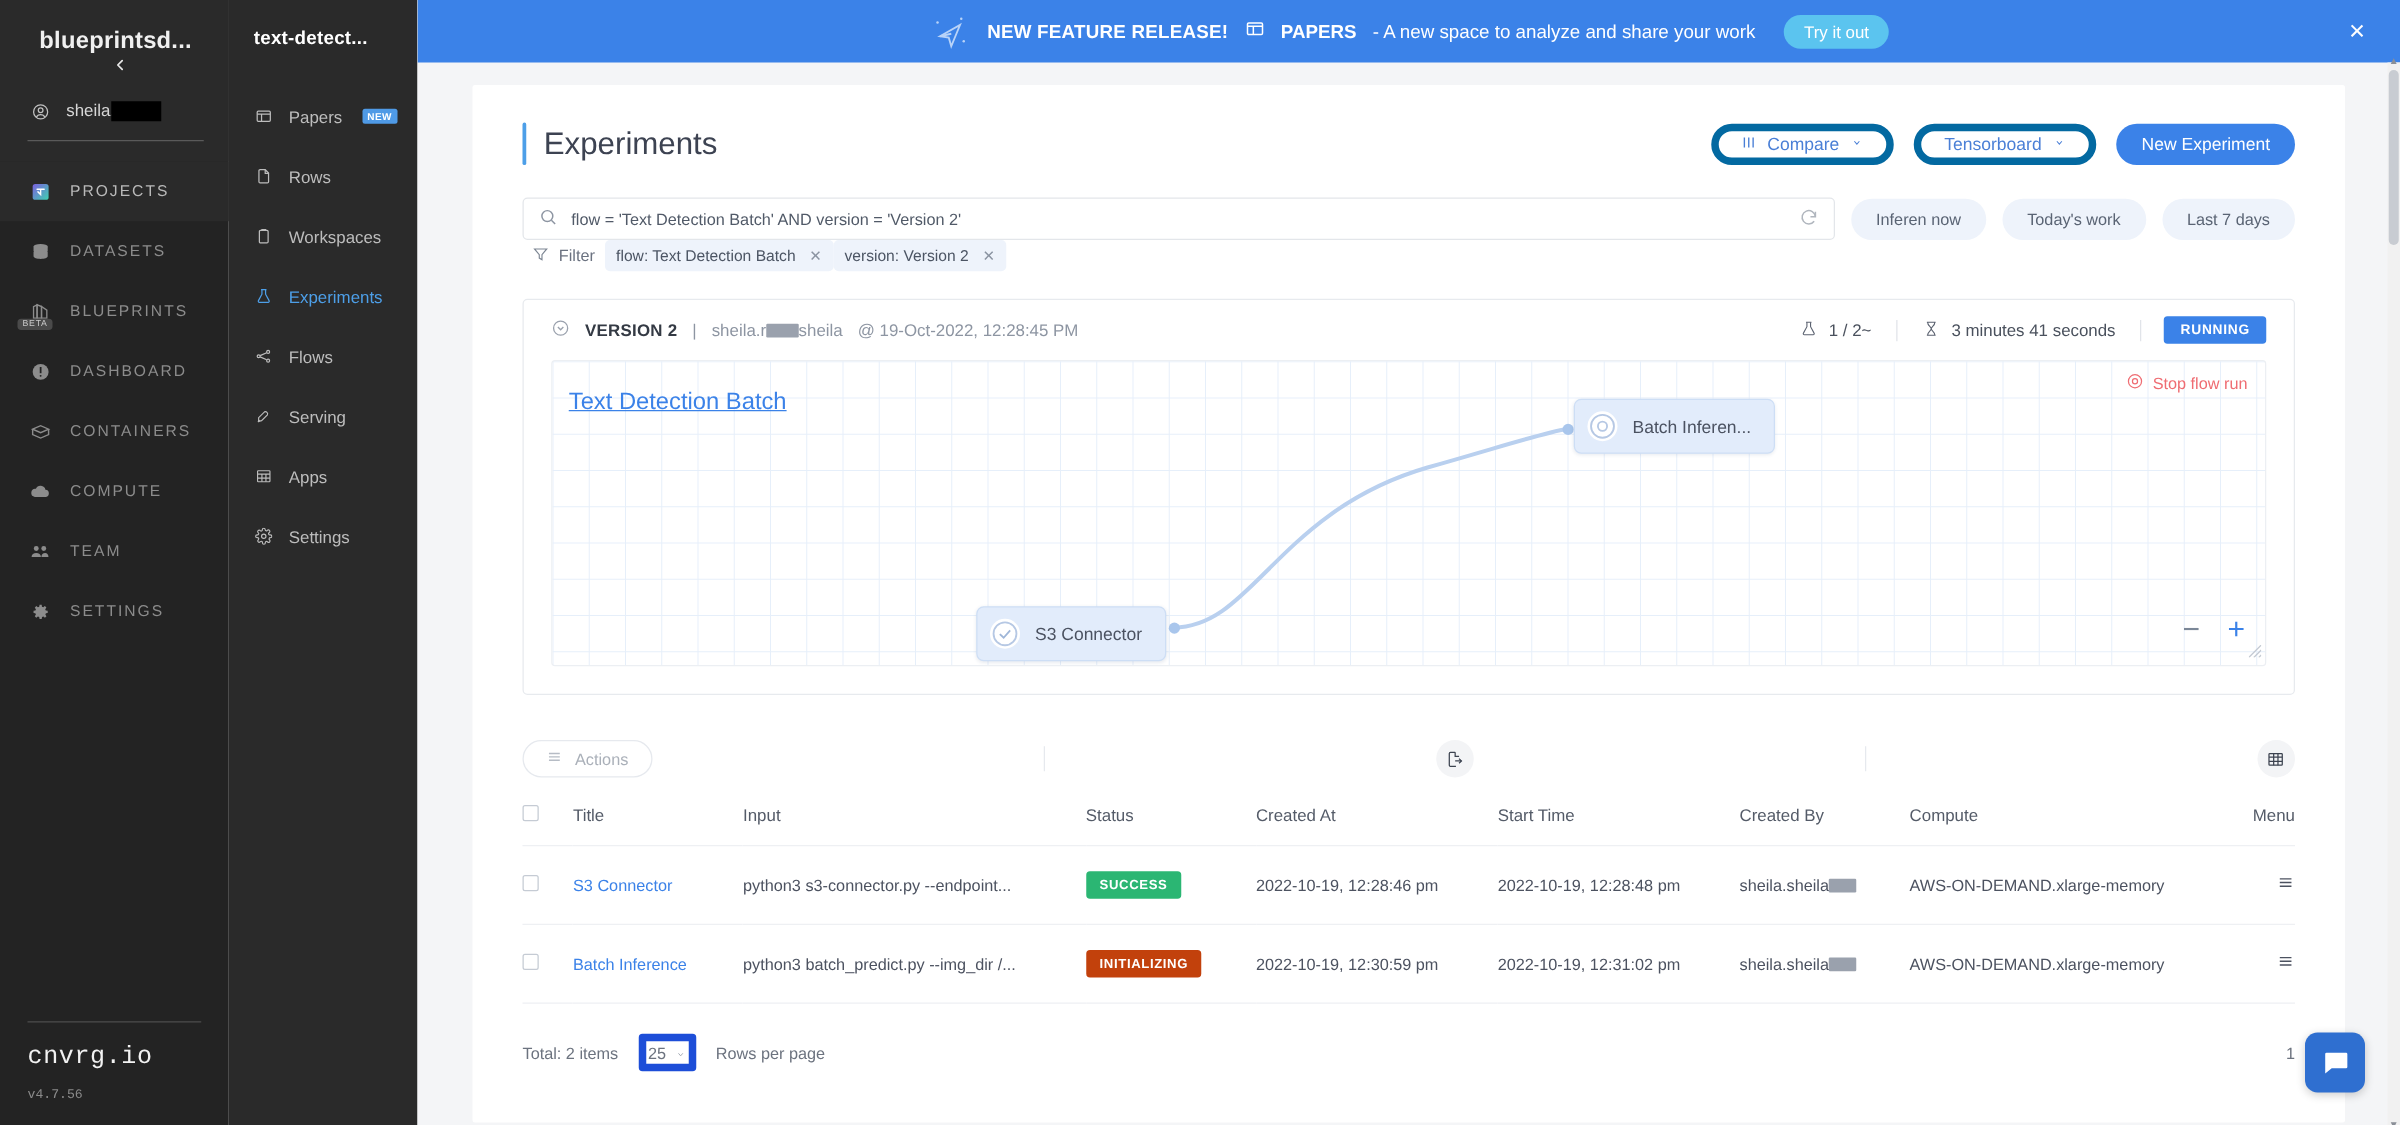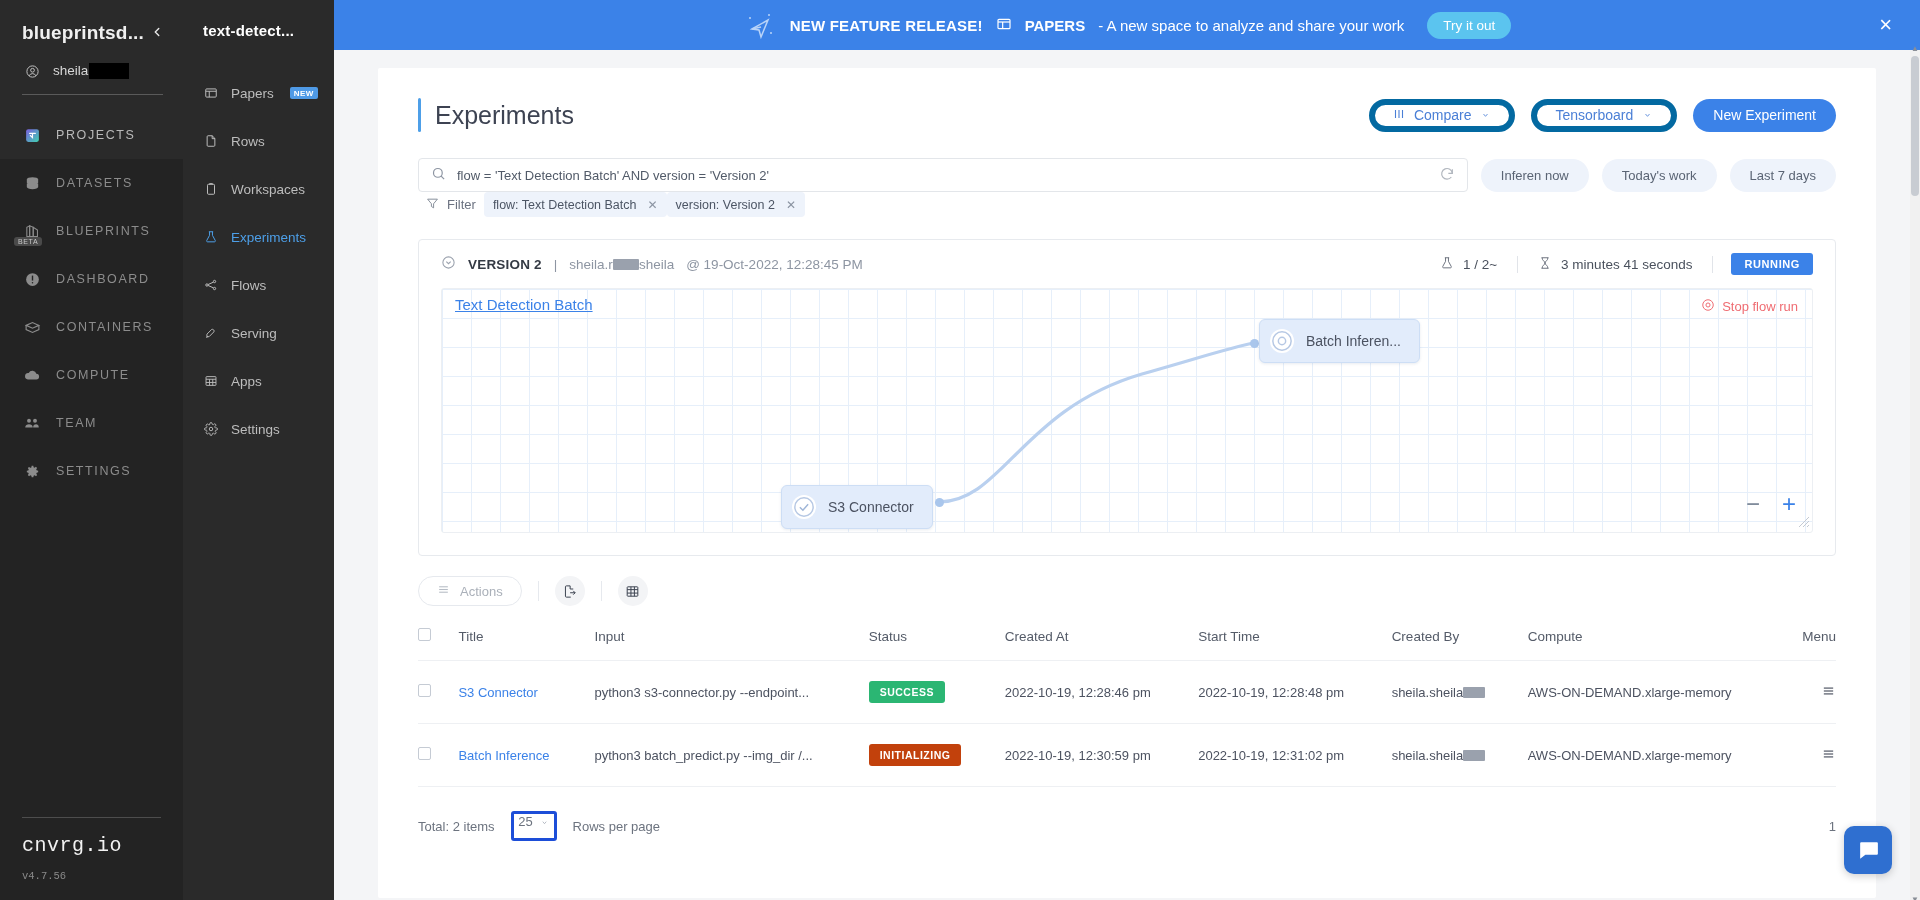--- a/index.html
+++ b/index.html
@@ -11,21 +11,21 @@
     font-size:14px;
   }
   .app { display:flex; width:1920px; height:900px; position:relative; }
 
   
   .rail {
     width:183px; height:900px; background:#232323; color:#9b9b9b;
     display:flex; flex-direction:column; flex:0 0 183px;
   }
   .rail-top { padding:22px 20px 16px 22px; background:#2a2a2a; }
-  .rail-org { display:flex; align-items:center; justify-content:flex-start; }
+  .rail-org { display:flex; align-items:center; justify-content:flex-end;flex-direction:column; }
   .rail-org-name { color:#f0f0f0; font-size:19px; font-weight:bold; letter-spacing:.2px;}
   .rail-collapse { color:#e8e8e8; font-size:18px; cursor:pointer; line-height:1; padding-left:6px;}
   .rail-user { display:flex; align-items:center; gap:11px; margin-top:17px; }
   .rail-user-name { color:#d7d7d7; font-size:13.5px; }
   .rail-user-redact { display:inline-block; width:40px; height:16px; background:#000; vertical-align:middle; margin-left:-3px;}
   .rail-divider { height:1px; background:#5a5a5a; margin:13px 0 0 0; }
 
   .rail-nav { padding-top:0px; }
   .rail-item {
     display:flex; align-items:center; gap:14px;
@@ -122,37 +122,37 @@
 
   .canvas {
     position:relative; margin:0 22px 22px 22px; height:245px; border:1px solid #eceff3; border-radius:3px;
     background-color:#fff;
     background-image:
       linear-gradient(to right, #e6effa 1px, transparent 1px),
       linear-gradient(to bottom, #e6effa 1px, transparent 1px);
     background-size:29px 29px;
     overflow:hidden;
   }
-  .flow-link { position:absolute; left:13px; top:7px; color:#3b82e8; font-size:15px; text-decoration:underline; cursor:pointer;}
+  .flow-link { position:absolute; left:13px; top:22px; color:#3b82e8; font-size:19px; text-decoration:underline; cursor:pointer;}
   .stop-run { position:absolute; right:14px; top:9px; display:flex; align-items:center; gap:7px; color:#ef6c72; font-size:13px; cursor:pointer;}
   .node {
     position:absolute; height:44px; border-radius:6px; background:#e2ecfb; border:1px solid #cddef5;
     display:flex; align-items:center; gap:12px; padding:0 18px 0 10px; color:#4b5261; font-size:14px;
     box-shadow:0 1px 3px rgba(30,60,110,.10);
   }
   .node-dot { width:24px; height:24px; border-radius:50%; background:#fff; display:flex; align-items:center; justify-content:center; flex:0 0 24px;}
   .node-s3 { left:339px; top:196px; }
   .node-batch { left:817px; top:30px; }
   .edge-dot { position:absolute; width:9px; height:9px; border-radius:50%; background:#a9c6ec;}
   .zoom-ctrls { position:absolute; right:16px; bottom:16px; display:flex; gap:22px; align-items:center;}
   .zoom-btn { color:#7b8797; font-size:24px; cursor:pointer; line-height:1; user-select:none;}
   .resize-grip { position:absolute; right:3px; bottom:3px; color:#c3c9d2; font-size:11px;}
 
   
-  .table-tools { display:flex; align-items:center; justify-content:flex-start; gap:0; margin-top:20px;}
+  .table-tools { display:flex; align-items:center; justify-content:space-between; gap:0; margin-top:36px;}
   .actions-btn {
     border:1px solid #e6e9ee; color:#aab0b9; border-radius:18px; height:30px; display:flex; align-items:center;
     gap:10px; padding:0 18px; font-size:13px; cursor:pointer; background:#fff;
   }
   .tool-sep { width:1px; height:20px; background:#e6e9ee; margin:0 16px;}
   .tool-ico { width:30px; height:30px; border-radius:50%; background:#f3f4f6; display:flex; align-items:center; justify-content:center; cursor:pointer;}
 
   table { width:100%; border-collapse:collapse; margin-top:22px; }
   th { text-align:left; font-weight:400; color:#545b68; font-size:13.5px; padding:0 0 16px 0; border-bottom:1px solid #eef0f3;}
   td { padding:20px 0; border-bottom:1px solid #eef0f3; font-size:13px; color:#4c5260; vertical-align:middle;}
@@ -169,21 +169,21 @@
   .cb { width:13px; height:13px; border:1px solid #c5cbd4; border-radius:2px; display:inline-block; cursor:pointer;}
   .link { color:#3b82e8; cursor:pointer; }
   .badge { display:inline-block; color:#fff; font-size:10.5px; font-weight:bold; letter-spacing:.5px; border-radius:3px; padding:5px 11px;}
   .b-success { background:#2bb673; }
   .b-init { background:#c2410c; }
   .row-redact { display:inline-block; width:22px; height:11px; background:#9aa1ad; vertical-align:-1px; border-radius:1px;}
   .burger { color:#4c5260; font-size:15px; cursor:pointer;}
 
   .pager { display:flex; align-items:center; gap:16px; padding:24px 0 30px 0; }
   .pager-total { color:#6c737f; font-size:13px;}
-  .pager-select { border:3px solid #1d4ed8; border-radius:3px; height:30px; width:46px; display:flex; justify-content:center; gap:7px; font-size:13px; color:#6c737f; cursor:pointer;}
+  .pager-select { border:6px solid #1d4ed8; border-radius:3px; height:30px; width:46px; display:flex; align-items:center; justify-content:center; gap:7px; font-size:13px; color:#6c737f; cursor:pointer;}
   .pager-lbl { color:#6c737f; font-size:13px;}
   .pager-num { margin-left:auto; color:#6c737f; font-size:13px; cursor:pointer;}
 
   
   .vscroll { position:absolute; right:0; top:50px; width:10px; height:850px; background:#f1f1f1;}
   .vthumb { position:absolute; right:1px; top:6px; width:8px; height:140px; background:#c8ccd2; border-radius:4px;}
   .vtop, .vbot { position:absolute; right:1px; color:#8a8f97; font-size:8px;}
   .vtop{ top:-6px;} .vbot{ bottom:-4px;}
 
   .chat-bubble {

